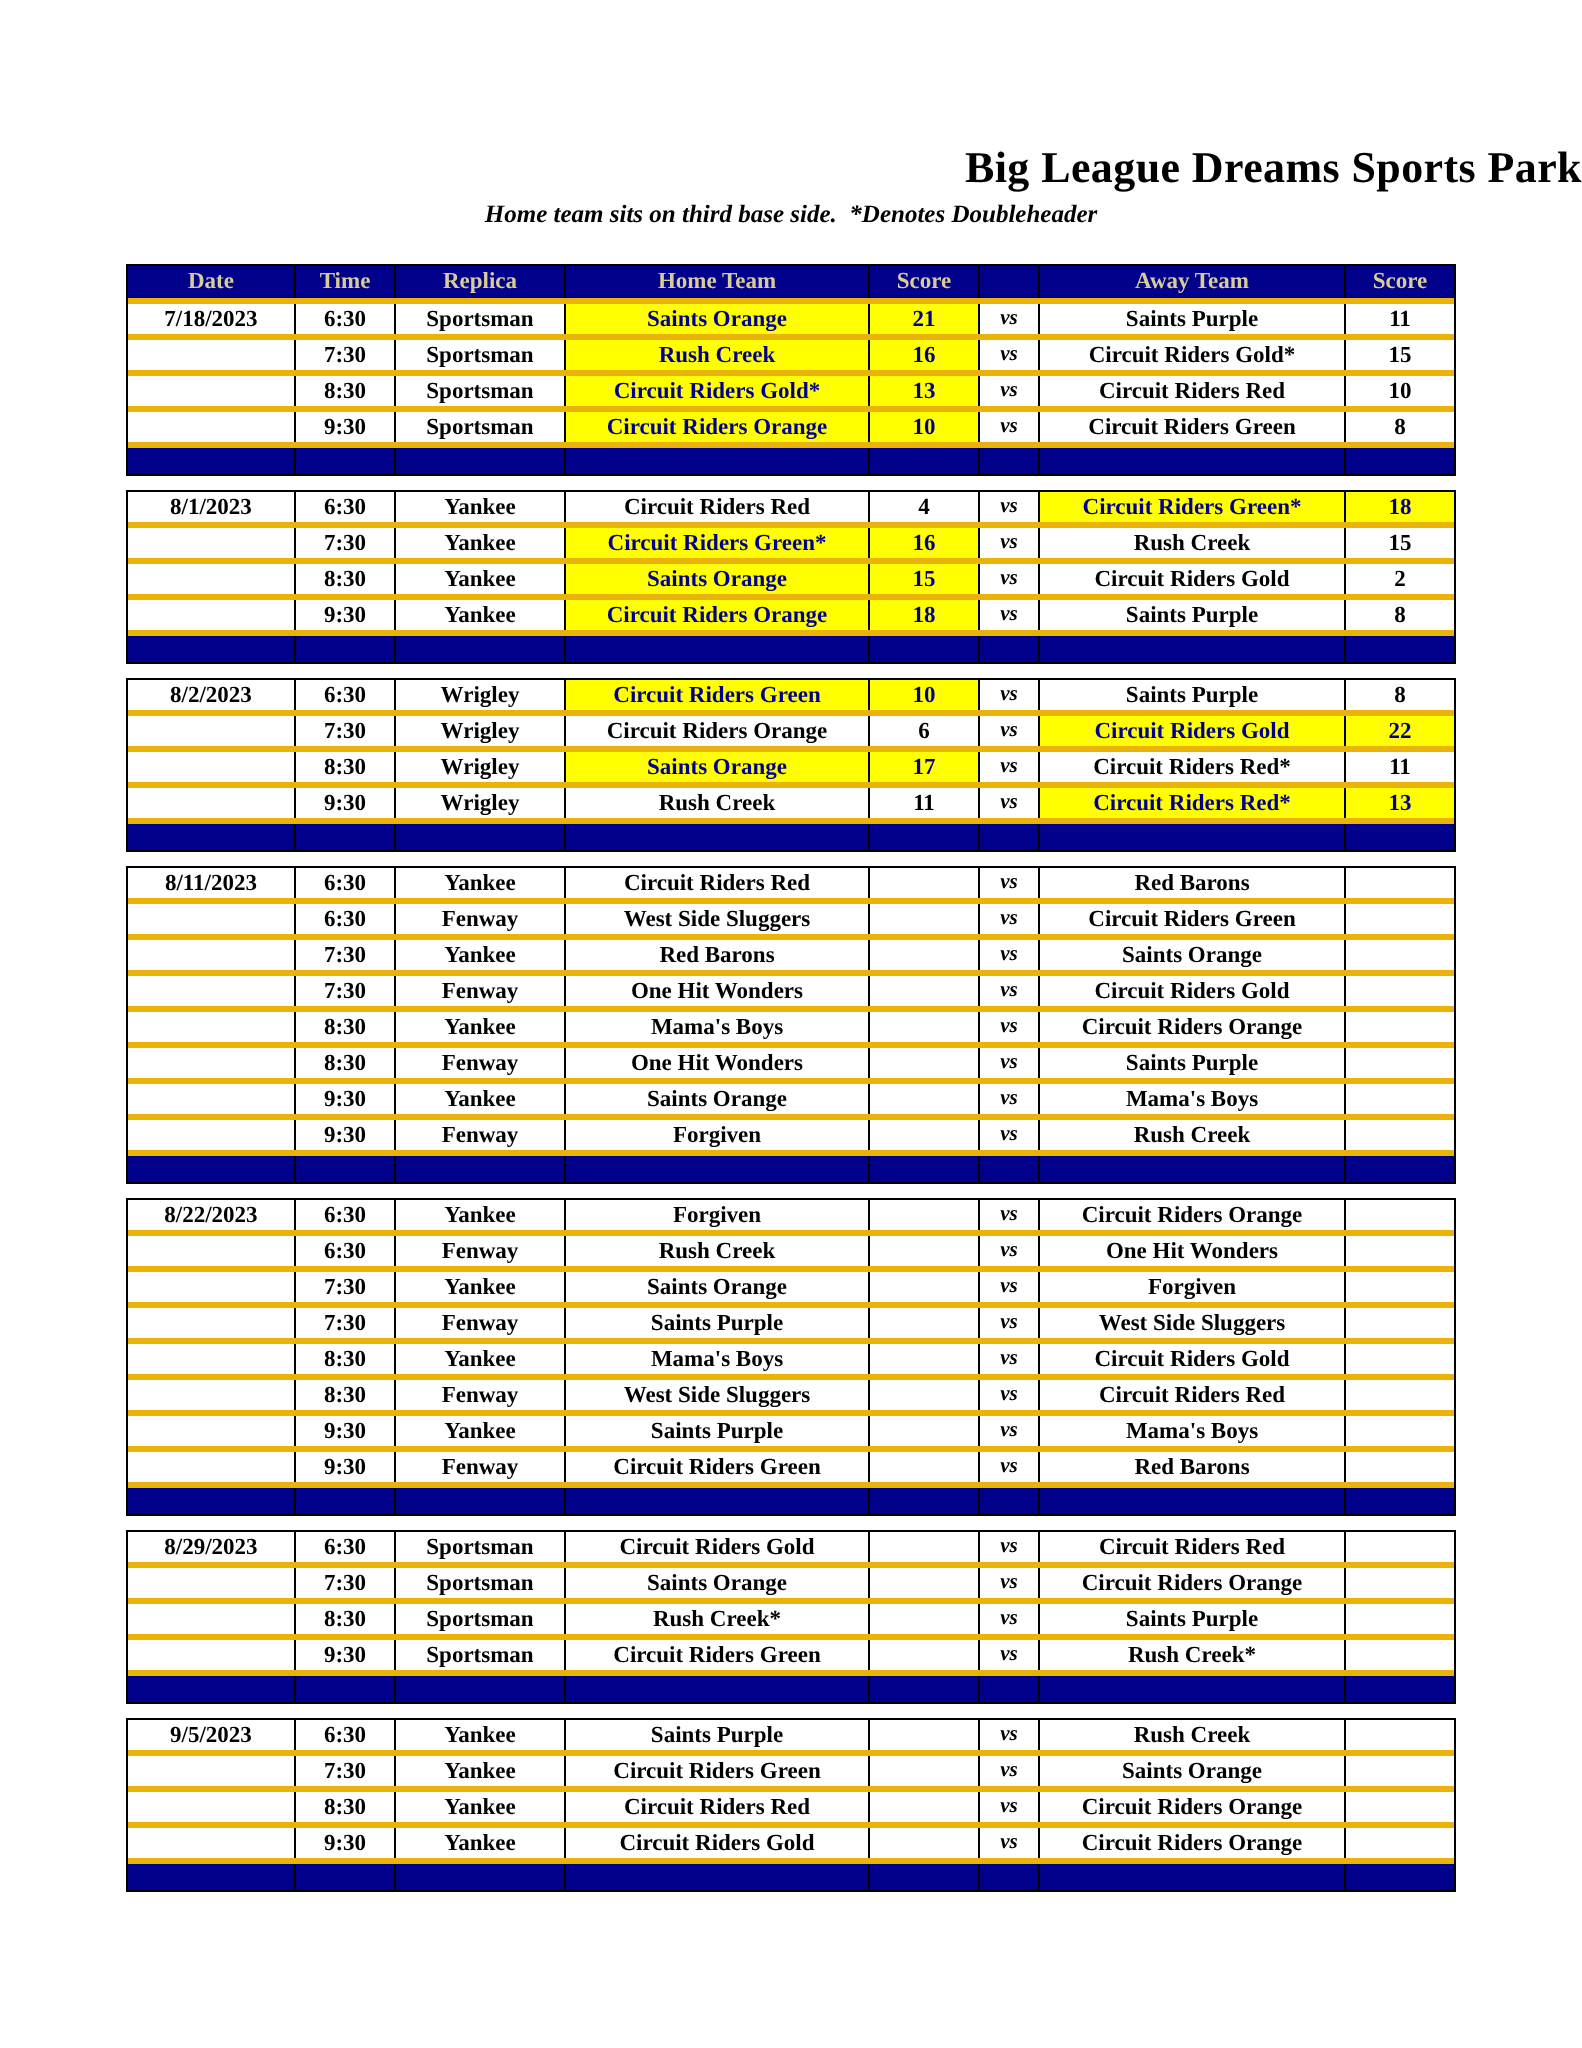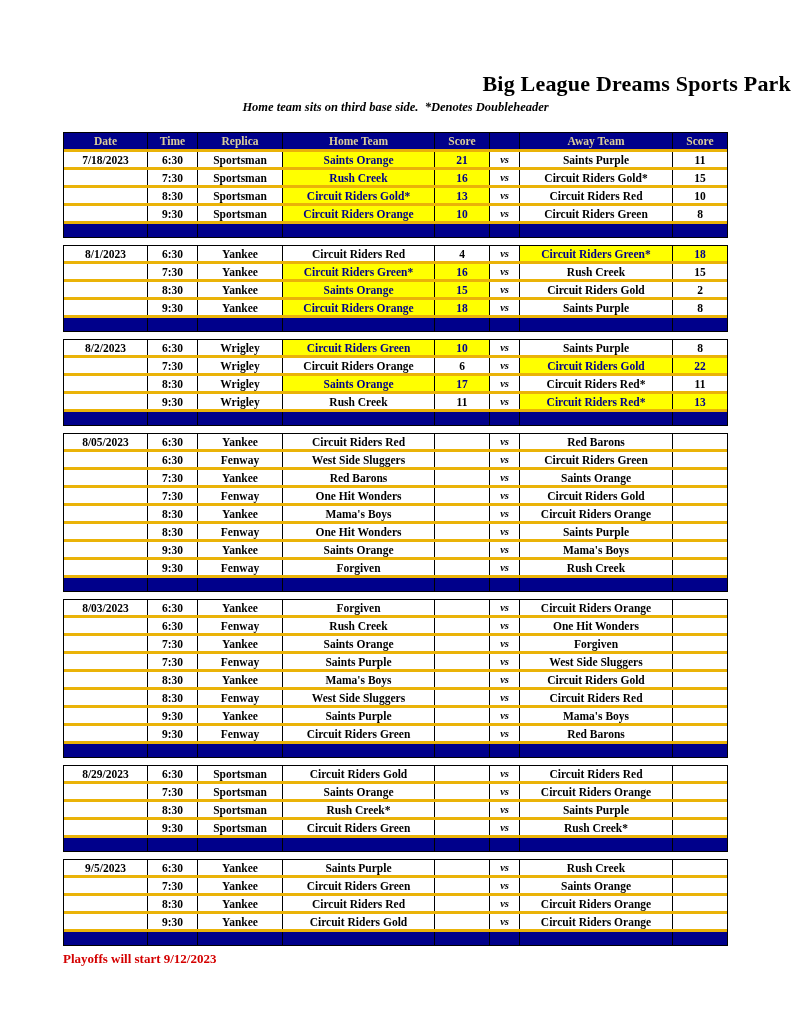--- a/index.html
+++ b/index.html
@@ -224,21 +224,21 @@
           <div class="cell c3"></div>
           <div class="cell c4"></div>
           <div class="cell c5"></div>
           <div class="cell c6"></div>
           <div class="cell c7"></div>
         </div>
       </div>
       <div class="gap"></div>
       <div class="section">
         <div class="row game-row">
-          <div class="cell c0">8/05/2023</div>
+          <div class="cell c0">8/11/2023</div>
           <div class="cell c1">6:30</div>
           <div class="cell c2">Yankee</div>
           <div class="cell c3">Circuit Riders Red</div>
           <div class="cell c4"></div>
           <div class="cell c5 vs">vs</div>
           <div class="cell c6">Red Barons</div>
           <div class="cell c7"></div>
         </div>
         <div class="row game-row">
           <div class="cell c0"></div>
@@ -317,21 +317,21 @@
           <div class="cell c3"></div>
           <div class="cell c4"></div>
           <div class="cell c5"></div>
           <div class="cell c6"></div>
           <div class="cell c7"></div>
         </div>
       </div>
       <div class="gap"></div>
       <div class="section">
         <div class="row game-row">
-          <div class="cell c0">8/03/2023</div>
+          <div class="cell c0">8/22/2023</div>
           <div class="cell c1">6:30</div>
           <div class="cell c2">Yankee</div>
           <div class="cell c3">Forgiven</div>
           <div class="cell c4"></div>
           <div class="cell c5 vs">vs</div>
           <div class="cell c6">Circuit Riders Orange</div>
           <div class="cell c7"></div>
         </div>
         <div class="row game-row">
           <div class="cell c0"></div>
@@ -514,14 +514,13 @@
           <div class="cell c1"></div>
           <div class="cell c2"></div>
           <div class="cell c3"></div>
           <div class="cell c4"></div>
           <div class="cell c5"></div>
           <div class="cell c6"></div>
           <div class="cell c7"></div>
         </div>
       </div>
     </div>
-  <div class="footer">Playoffs will start 9/12/2023</div>
 </div>
 
 </body></html>

